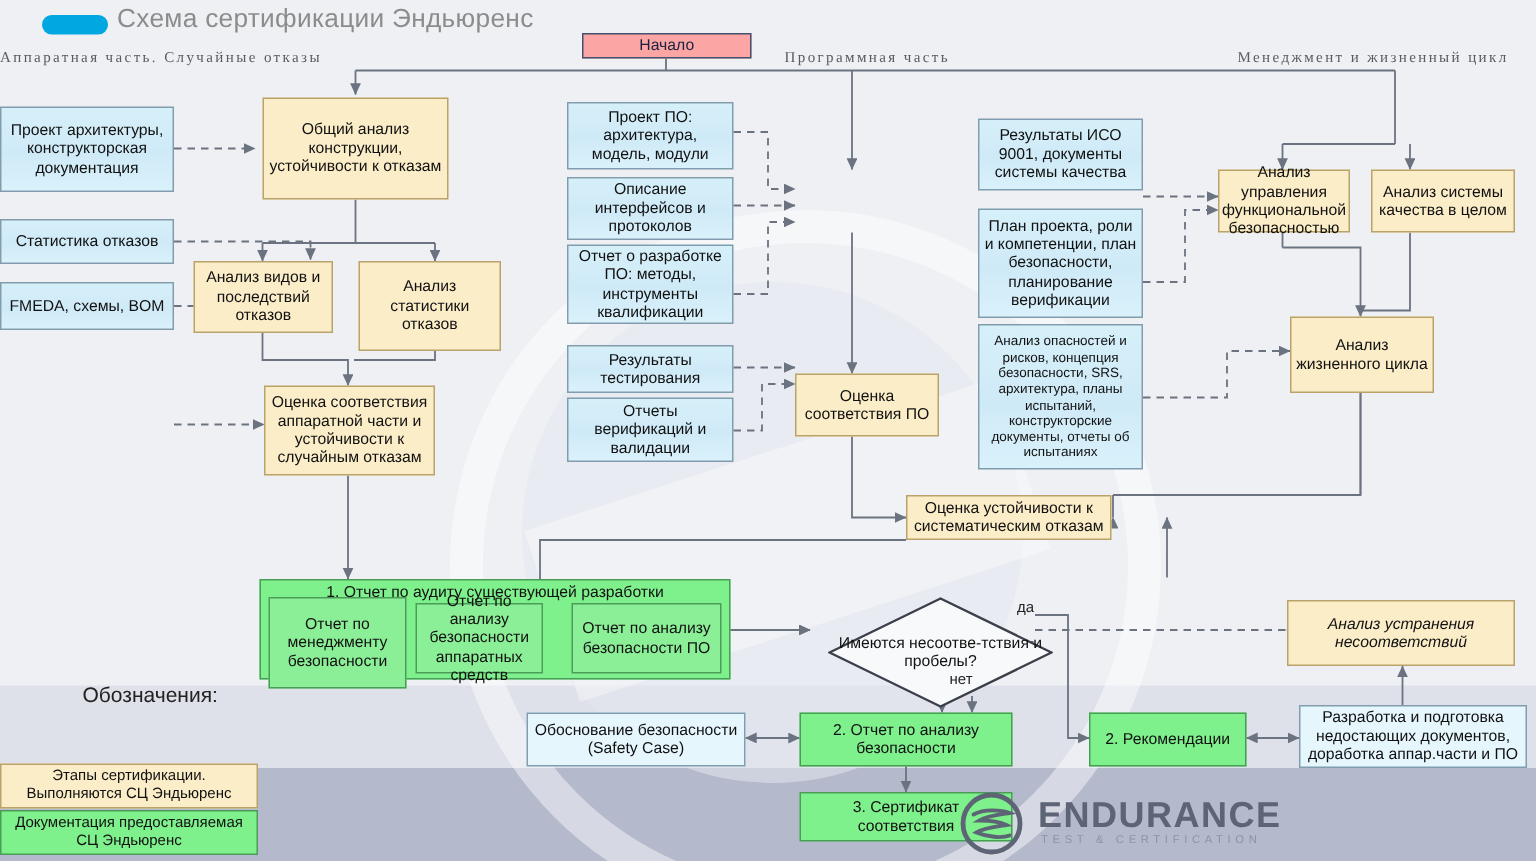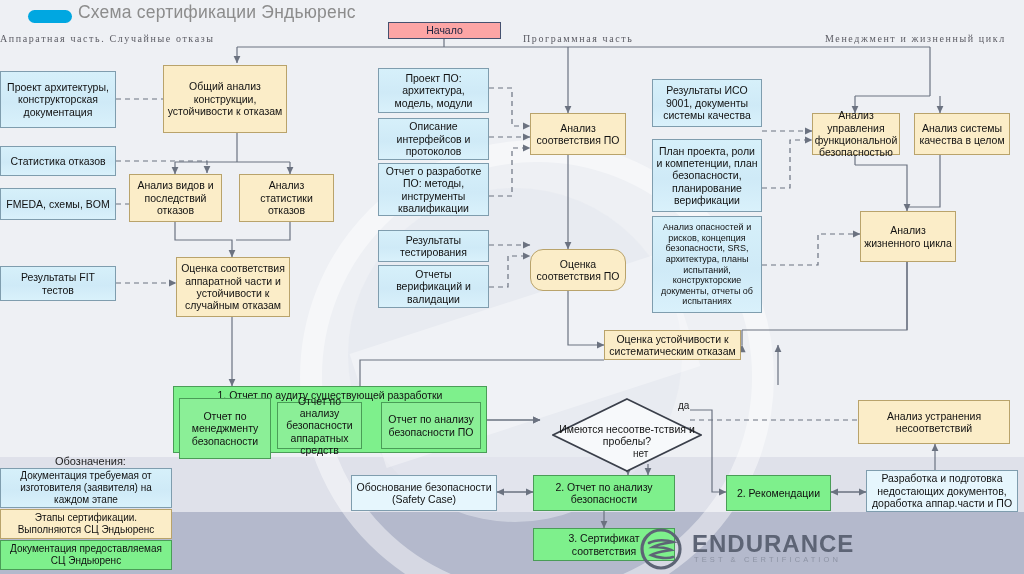--- a/index.html
+++ b/index.html
@@ -50,21 +50,21 @@
   
   .diamond{position:absolute;}
   .diamond svg{display:block;}
   .diamond .dtext{position:absolute;inset:0;display:flex;align-items:center;justify-content:center;
      text-align:center;font-size:10.5px;line-height:1.15;color:#111;}
 
   
   .elabel{position:absolute;font-size:10px;color:#222;}
 
   
-  .legend-title{position:absolute;font-size:11px;color:#222;}
+  .legend-title{position:absolute;font-size:14px;color:#222;}
 
   
   #wires{position:absolute;left:0;top:0;width:1024px;height:574px;pointer-events:none;}
 
   
   .logo{position:absolute;left:640px;top:528px;width:370px;height:44px;}
   .logo-mark{position:absolute;left:0;top:0;width:42px;height:42px;}
   .logo-word{position:absolute;left:52px;top:2px;font-size:24px;font-weight:bold;letter-spacing:1px;color:#5d6475;}
   .logo-sub{position:absolute;left:54px;top:27px;font-size:7.5px;letter-spacing:3.1px;color:#8d93a4;}
 </style>
@@ -177,35 +177,33 @@
 
   <div class="lane" style="left:0px;top:33px;">Аппаратная часть. Случайные отказы</div>
   <div class="lane" style="left:523px;top:33px;">Программная часть</div>
   <div class="lane" style="left:825px;top:33px;">Менеджмент и жизненный цикл</div>
 
   <div class="node white" style="left:388px;top:22px;width:113px;height:17px;font-size:10.5px;">Начало</div>
 
   <div class="node blue" style="left:0px;top:71px;width:116px;height:57px;">Проект архитектуры, конструкторская документация</div>
   <div class="node blue" style="left:0px;top:146px;width:116px;height:30px;">Статистика отказов</div>
   <div class="node blue" style="left:0px;top:188px;width:116px;height:32px;">FMEDA, схемы, BOM</div>
-  <div class="node blue" style="left:0px;top:266px;width:116px;height:35px;">Результаты FIT тестов</div>
-
-  <div class="node cream" style="left:163px;top:65px;width:124px;height:68px;">Общий анализ конструкции, устойчивости к отказам</div>
+
+  <div class="node cream" style="left:175px;top:65px;width:124px;height:68px;">Общий анализ конструкции, устойчивости к отказам</div>
   <div class="node cream" style="left:129px;top:174px;width:93px;height:48px;">Анализ видов и последствий отказов</div>
-  <div class="node cream" style="left:239px;top:174px;width:95px;height:48px;">Анализ статистики отказов</div>
+  <div class="node cream" style="left:239px;top:174px;width:95px;height:60px;">Анализ статистики отказов</div>
   <div class="node cream" style="left:176px;top:257px;width:114px;height:60px;">Оценка соответствия аппаратной части и устойчивости к случайным отказам</div>
 
   <div class="node blue" style="left:378px;top:68px;width:111px;height:45px;">Проект ПО: архитектура, модель, модули</div>
   <div class="node blue" style="left:378px;top:118px;width:111px;height:42px;">Описание интерфейсов и протоколов</div>
   <div class="node blue" style="left:378px;top:163px;width:111px;height:53px;">Отчет о разработке ПО: методы, инструменты квалификации</div>
   <div class="node blue" style="left:378px;top:230px;width:111px;height:32px;">Результаты тестирования</div>
   <div class="node blue" style="left:378px;top:265px;width:111px;height:43px;">Отчеты верификаций и валидации</div>
 
-  <div class="node cream" style="left:530px;top:113px;width:96px;height:42px;">Анализ соответствия ПО</div>
-  <div class="node cream" style="left:530px;top:249px;width:96px;height:42px;border-radius:13px;">Оценка соответствия ПО</div>
+  <div class="node cream" style="left:530px;top:249px;width:96px;height:42px;">Оценка соответствия ПО</div>
 
   <div class="node blue" style="left:652px;top:79px;width:110px;height:48px;">Результаты ИСО 9001, документы системы качества</div>
   <div class="node blue" style="left:652px;top:139px;width:110px;height:73px;">План проекта, роли и компетенции, план безопасности, планирование верификации</div>
   <div class="node blue" style="left:652px;top:216px;width:110px;height:97px;font-size:9px;">Анализ опасностей и рисков, концепция безопасности, SRS, архитектура, планы испытаний, конструкторские документы, отчеты об испытаниях</div>
 
   <div class="node cream" style="left:812px;top:113px;width:88px;height:42px;">Анализ управления функциональной безопасностью</div>
   <div class="node cream" style="left:914px;top:113px;width:96px;height:42px;">Анализ системы качества в целом</div>
   <div class="node cream" style="left:860px;top:211px;width:96px;height:51px;">Анализ жизненного цикла</div>
 
   <div class="node cream" style="left:604px;top:330px;width:137px;height:30px;">Оценка устойчивости к систематическим отказам</div>
@@ -219,30 +217,29 @@
 
   <div class="diamond" style="left:540px;top:398px;width:150px;height:74px;margin-left:12px;">
     <svg width="150" height="74" viewBox="0 0 150 74">
       <polygon points="75,1 149,37 75,73 1,37" fill="#f7f9fb" stroke="#3a3f4a" stroke-width="1.6"></polygon>
     </svg>
     <div class="dtext">Имеются несоотве-тствия и пробелы?</div>
   </div>
   <div class="elabel" style="left:678px;top:400px;">да</div>
   <div class="elabel" style="left:633px;top:448px;">нет</div>
 
-  <div class="node cream" style="left:858px;top:400px;width:152px;height:44px;">Анализ устранения несоответствий</div>
+  <div class="node cream" style="left:858px;top:400px;width:152px;height:44px;font-style:italic;">Анализ устранения несоответствий</div>
 
   <div class="node blupale" style="left:351px;top:475px;width:146px;height:36px;">Обоснование безопасности (Safety Case)</div>
   <div class="node green" style="left:533px;top:475px;width:142px;height:36px;">2. Отчет по анализу безопасности</div>
   <div class="node green" style="left:533px;top:528px;width:142px;height:33px;">3. Сертификат соответствия</div>
   <div class="node green" style="left:726px;top:475px;width:105px;height:36px;">2. Рекомендации</div>
   <div class="node blupale" style="left:866px;top:470px;width:152px;height:42px;">Разработка и подготовка недостающих документов, доработка аппар.части и ПО</div>
 
   <div class="legend-title" style="left:55px;top:455px;">Обозначения:</div>
-  <div class="node blue" style="left:0px;top:468px;width:172px;height:40px;font-size:10px;">Документация требуемая от изготовителя (заявителя) на каждом этапе</div>
   <div class="node cream" style="left:0px;top:509px;width:172px;height:30px;font-size:10px;">Этапы сертификации. Выполняются СЦ Эндьюренс</div>
   <div class="node green" style="left:0px;top:540px;width:172px;height:30px;font-size:10px;">Документация предоставляемая СЦ Эндьюренс</div>
 
   <div class="logo">
     <svg class="logo-mark" viewBox="0 0 42 42">
       <circle cx="21" cy="21" r="19" fill="none" stroke="#5d6475" stroke-width="3.2"></circle>
       <path d="M9,15 C16,11 28,12 33,14 C27,15 18,16 13,19 C19,19 27,20 31,22 C25,23 16,24 11,27 C18,30 28,31 33,29" fill="none" stroke="#5d6475" stroke-width="2.6" stroke-linecap="round"></path>
     </svg>
     <div class="logo-word">ENDURANCE</div>
     <div class="logo-sub">TEST &amp; CERTIFICATION</div>

